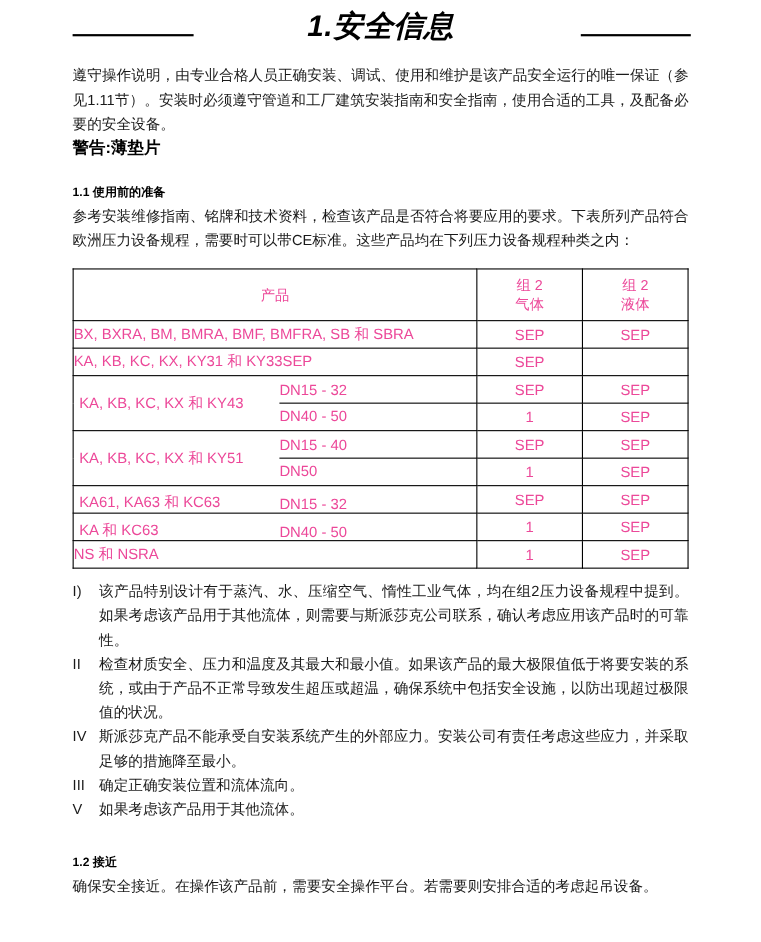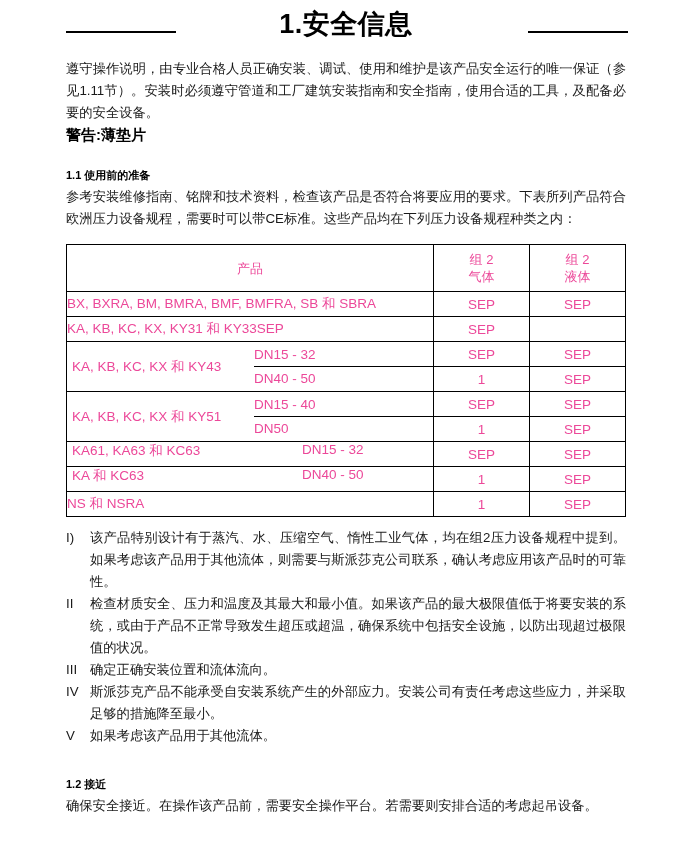--- a/index.html
+++ b/index.html
@@ -35,20 +35,21 @@
   }
   .rule-left  { left: 66px;  width: 110px; }
   .rule-right { left: 528px; width: 100px; }
   .doc-title {
     position: absolute;
     left: 0;
     right: 0;
     top: 6px;
     text-align: center;
     font-size: 27px;
+    font-style: italic;
     font-weight: bold;
     letter-spacing: 0.5px;
     color: #000;
   }
 
   
   .body-block {
     margin: 0 66px 0 66px;
   }
   p.para {
@@ -153,22 +154,21 @@
   }
   .split-dn > div:first-child {
     border-bottom: 1.6px solid #000;
   }
   td.prod-dn {
     padding: 0 !important;
   }
   .prod-dn-inner {
     display: flex;
     height: 24px;
-    align-items: flex-start;
-    gap: 48px;
+    align-items: flex-end;
   }
   .prod-dn-name {
     width: 187px;
     padding-left: 5px;
     font-size: 13.5px;
     white-space: nowrap;
     box-sizing: border-box;
   }
   .prod-dn-size {
     flex: 1;
@@ -328,26 +328,26 @@
   <div class="notes">
     <div class="note">
       <span class="note-mark">I)</span>
       <span class="note-text">该产品特别设计有于蒸汽、水、压缩空气、惰性工业气体，均在组2压力设备规程中提到。如果考虑该产品用于其他流体，则需要与斯派莎克公司联系，确认考虑应用该产品时的可靠性。</span>
     </div>
     <div class="note">
       <span class="note-mark">II</span>
       <span class="note-text">检查材质安全、压力和温度及其最大和最小值。如果该产品的最大极限值低于将要安装的系统，或由于产品不正常导致发生超压或超温，确保系统中包括安全设施，以防出现超过极限值的状况。</span>
     </div>
     <div class="note">
+      <span class="note-mark">IV</span>
+      <span class="note-text">斯派莎克产品不能承受自安装系统产生的外部应力。安装公司有责任考虑这些应力，并采取足够的措施降至最小。</span>
+    </div>
+    <div class="note">
       <span class="note-mark">III</span>
       <span class="note-text">确定正确安装位置和流体流向。</span>
-    </div>
-    <div class="note">
-      <span class="note-mark">IV</span>
-      <span class="note-text">斯派莎克产品不能承受自安装系统产生的外部应力。安装公司有责任考虑这些应力，并采取足够的措施降至最小。</span>
     </div>
     <div class="note">
       <span class="note-mark">V</span>
       <span class="note-text">如果考虑该产品用于其他流体。</span>
     </div>
   </div>
 
   <div class="gap-26"></div>
 
   <div class="body-block">

